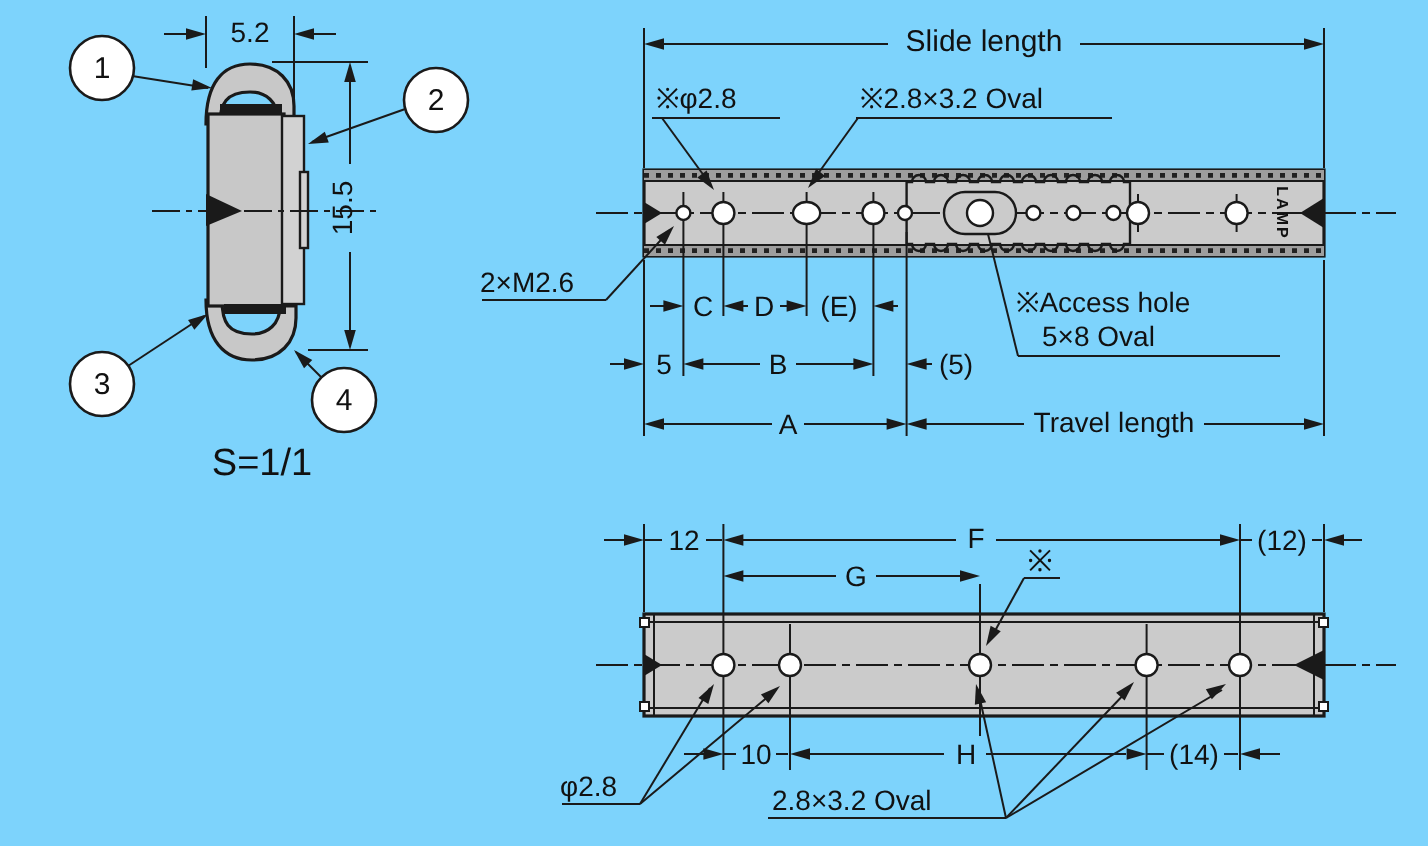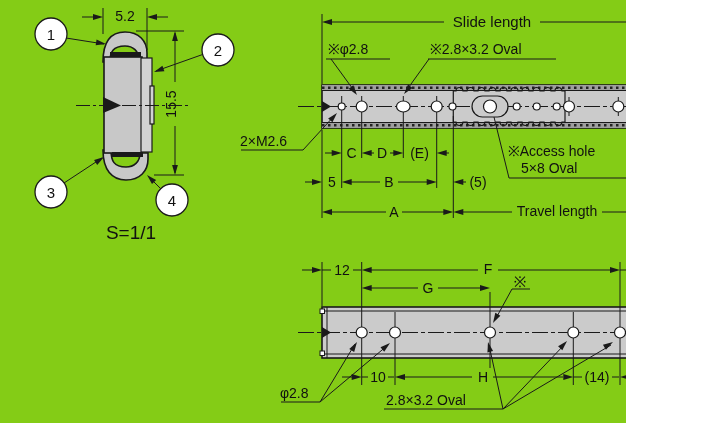--- a/index.html
+++ b/index.html
@@ -1,16 +1,16 @@
 <!DOCTYPE html>
 <html><head>
 <meta charset="utf-8">
 <style>
   html,body{margin:0;padding:0;background:#ffffff;}
-  .stage{position:relative;width:626px;height:423px;background:#84cc16;overflow:hidden;
+  .stage{position:relative;width:714px;height:423px;background:#7dd3fc;overflow:hidden;
          font-family:"Liberation Sans",sans-serif;}
   svg{display:block;}
   svg text{font-family:"Liberation Sans",sans-serif;fill:#111;}
   .bigtxt{font-size:15px;}
   .lbl{font-size:14px;}
 </style>
 </head>
 <body>
 
 <div class="stage">

